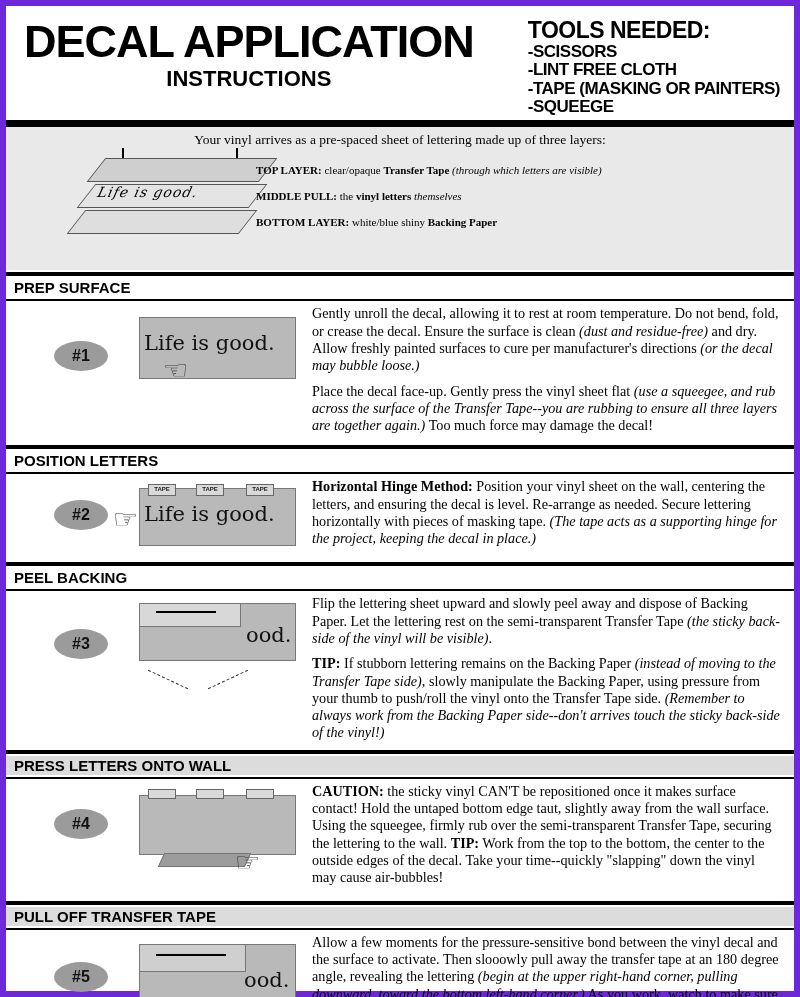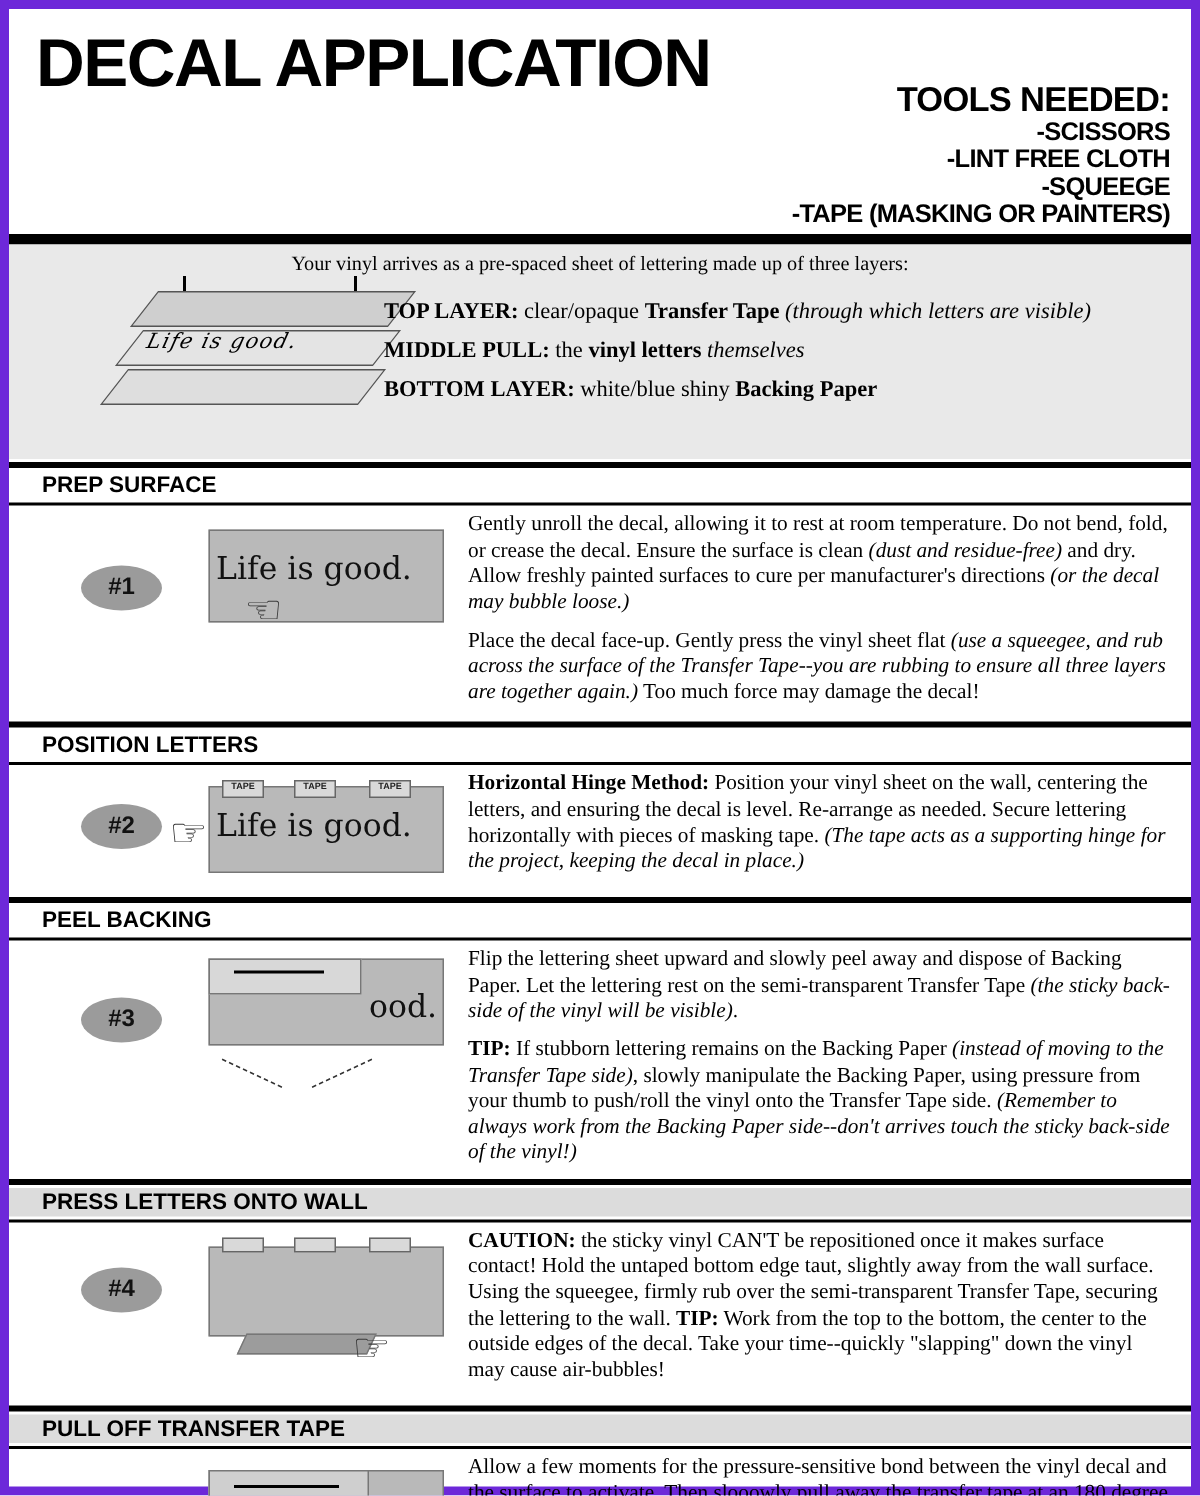--- a/index.html
+++ b/index.html
@@ -49,24 +49,23 @@
     font-family: "Liberation Sans", sans-serif;
     font-weight: bold;
     font-size: 22px;
     letter-spacing: 0px;
     margin: 2px 0 0 0;
   }
   .tools-block {
     flex: 0 0 auto;
     font-family: "Liberation Sans", sans-serif;
     font-weight: bold;
-    text-align: right;
+    text-align: left;
     line-height: 1.08;
     padding-top: 2px;
-    margin-top: 36px;
   }
   .tools-title {
     font-size: 23px;
     letter-spacing: -0.5px;
   }
   .tools-item {
     font-size: 17px;
     letter-spacing: -0.5px;
   }
 
@@ -99,21 +98,21 @@
     font-size: 13.5px;
     margin: 1px 0 0 0;
   }
   .layers-rows {
     position: relative;
     height: 86px;
   }
   .layer-row {
     position: absolute;
     left: 250px;
-    font-size: 15px;
+    font-size: 11px;
     white-space: nowrap;
   }
   .layer-row b { font-weight: bold; }
   .layer-row i { font-style: italic; }
   .lr1 { top: 16px; }
   .lr2 { top: 42px; }
   .lr3 { top: 68px; }
 
   .sheet {
     position: absolute;
@@ -152,21 +151,21 @@
 
   
   .section {
     padding: 0;
   }
   .sec-head {
     font-family: "Liberation Sans", sans-serif;
     font-weight: bold;
     font-size: 15px;
     letter-spacing: 0px;
-    padding: 1px 0 1px 22px;
+    padding: 1px 0 1px 8px;
   }
   .sec-head.gray {
     background: #dcdcdc;
   }
   .sec-body {
     display: flex;
     align-items: flex-start;
   }
   .col-left {
     flex: 0 0 300px;
@@ -237,27 +236,28 @@
   }
 </style>
 </head>
 <body>
 
 <div class="page">
 
   <div class="header">
     <div class="title-block">
       <div class="main-title">DECAL APPLICATION</div>
+      <div class="sub-title">INSTRUCTIONS</div>
     </div>
     <div class="tools-block">
       <div class="tools-title">TOOLS NEEDED:</div>
       <div class="tools-item">-SCISSORS</div>
       <div class="tools-item">-LINT FREE CLOTH</div>
+      <div class="tools-item">-TAPE (MASKING OR PAINTERS)</div>
       <div class="tools-item">-SQUEEGE</div>
-      <div class="tools-item">-TAPE (MASKING OR PAINTERS)</div>
     </div>
   </div>
 
   <div class="rule-thick"></div>
 
   <div class="layers">
     <div class="layers-intro">Your vinyl arrives as a pre-spaced sheet of lettering made up of three layers:</div>
     <div class="layers-rows">
 
       <div class="arrow-stem" style="left:116px; top:0px;"></div>

